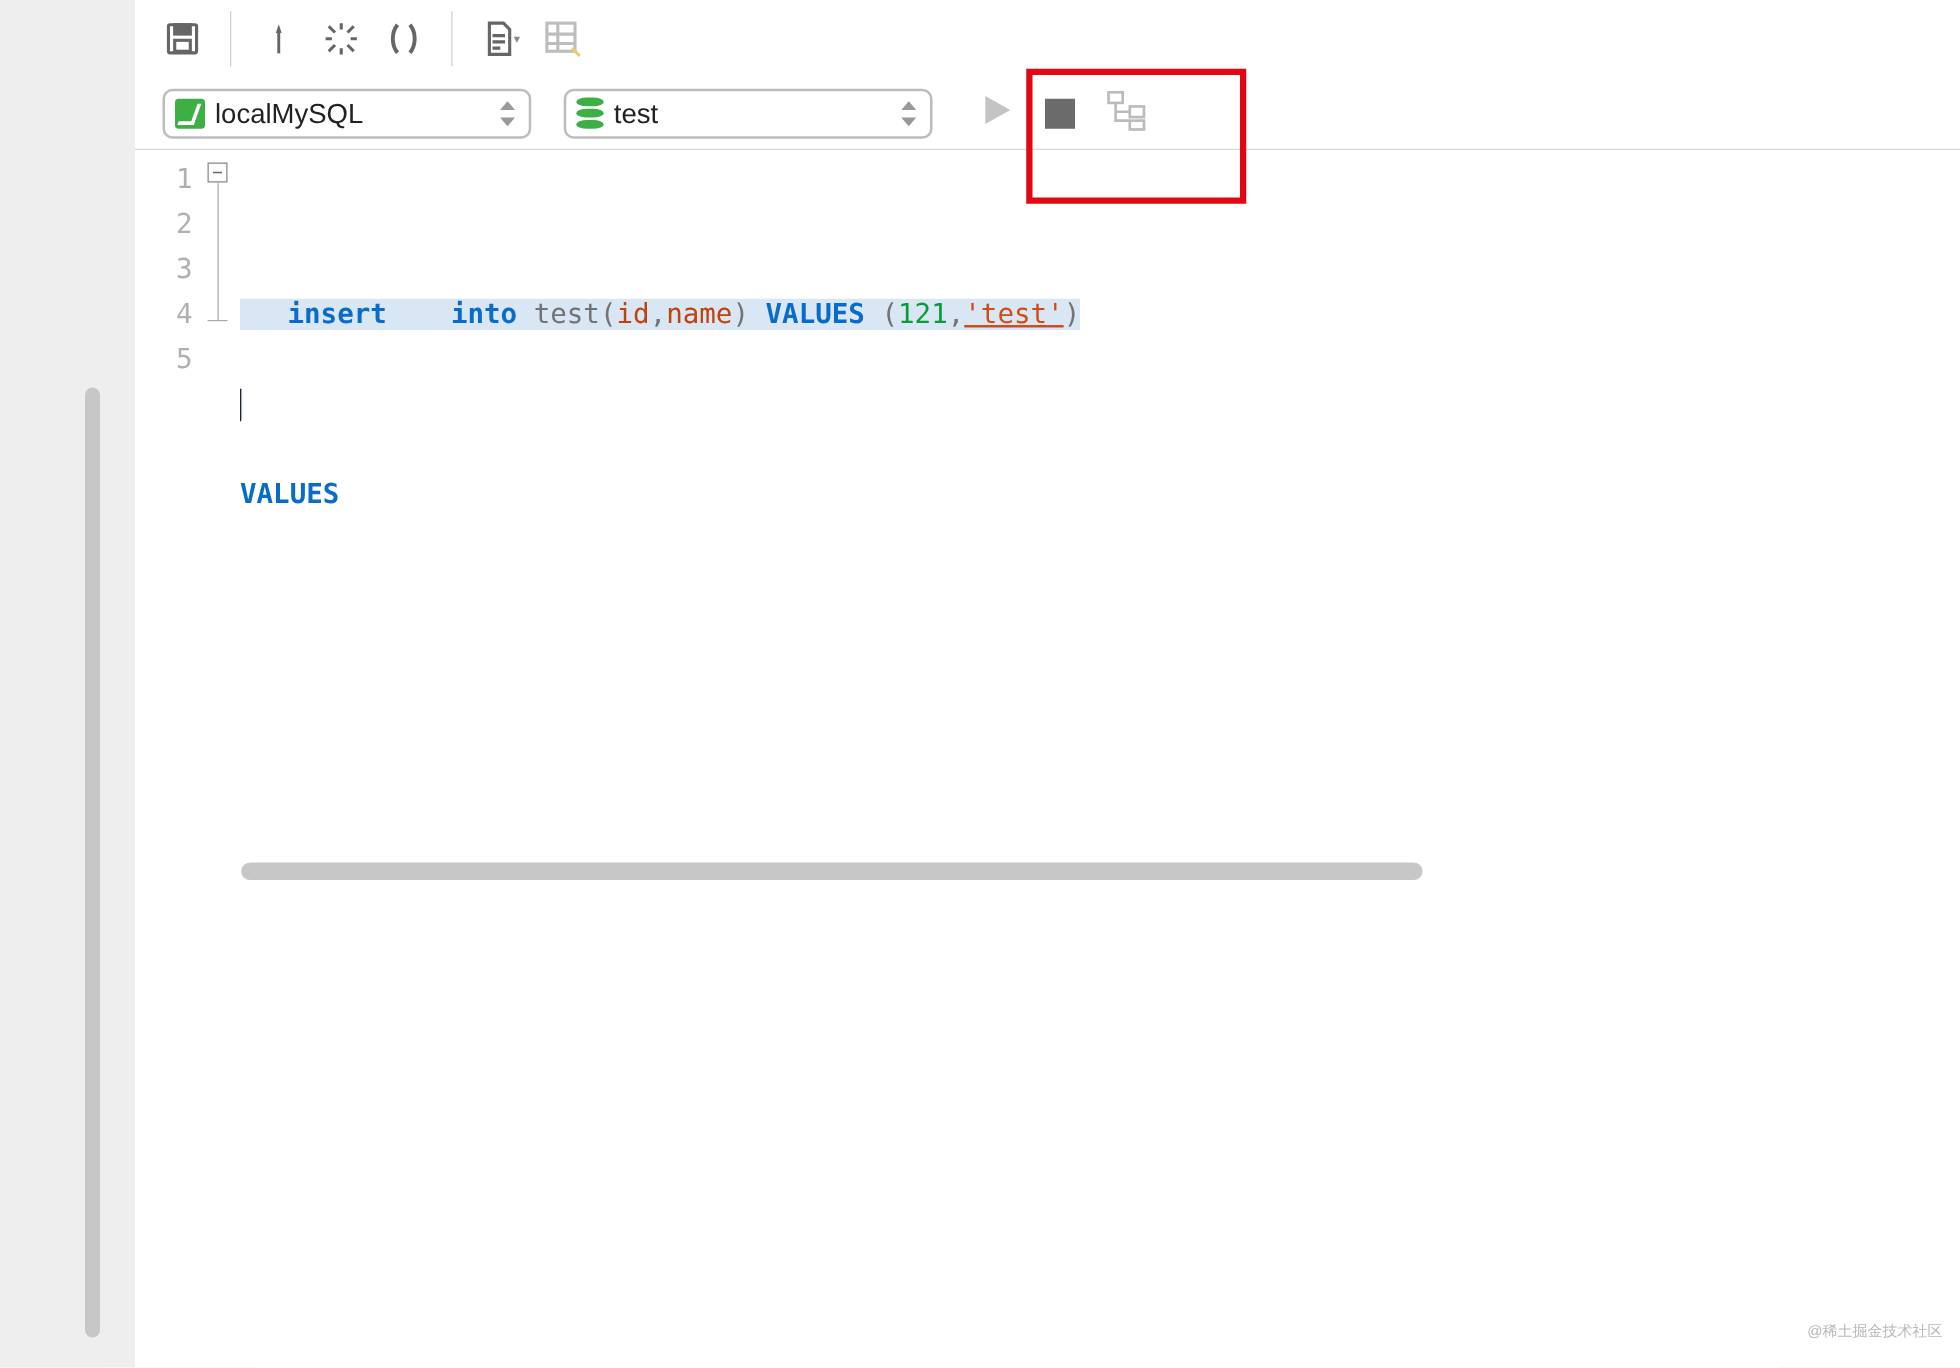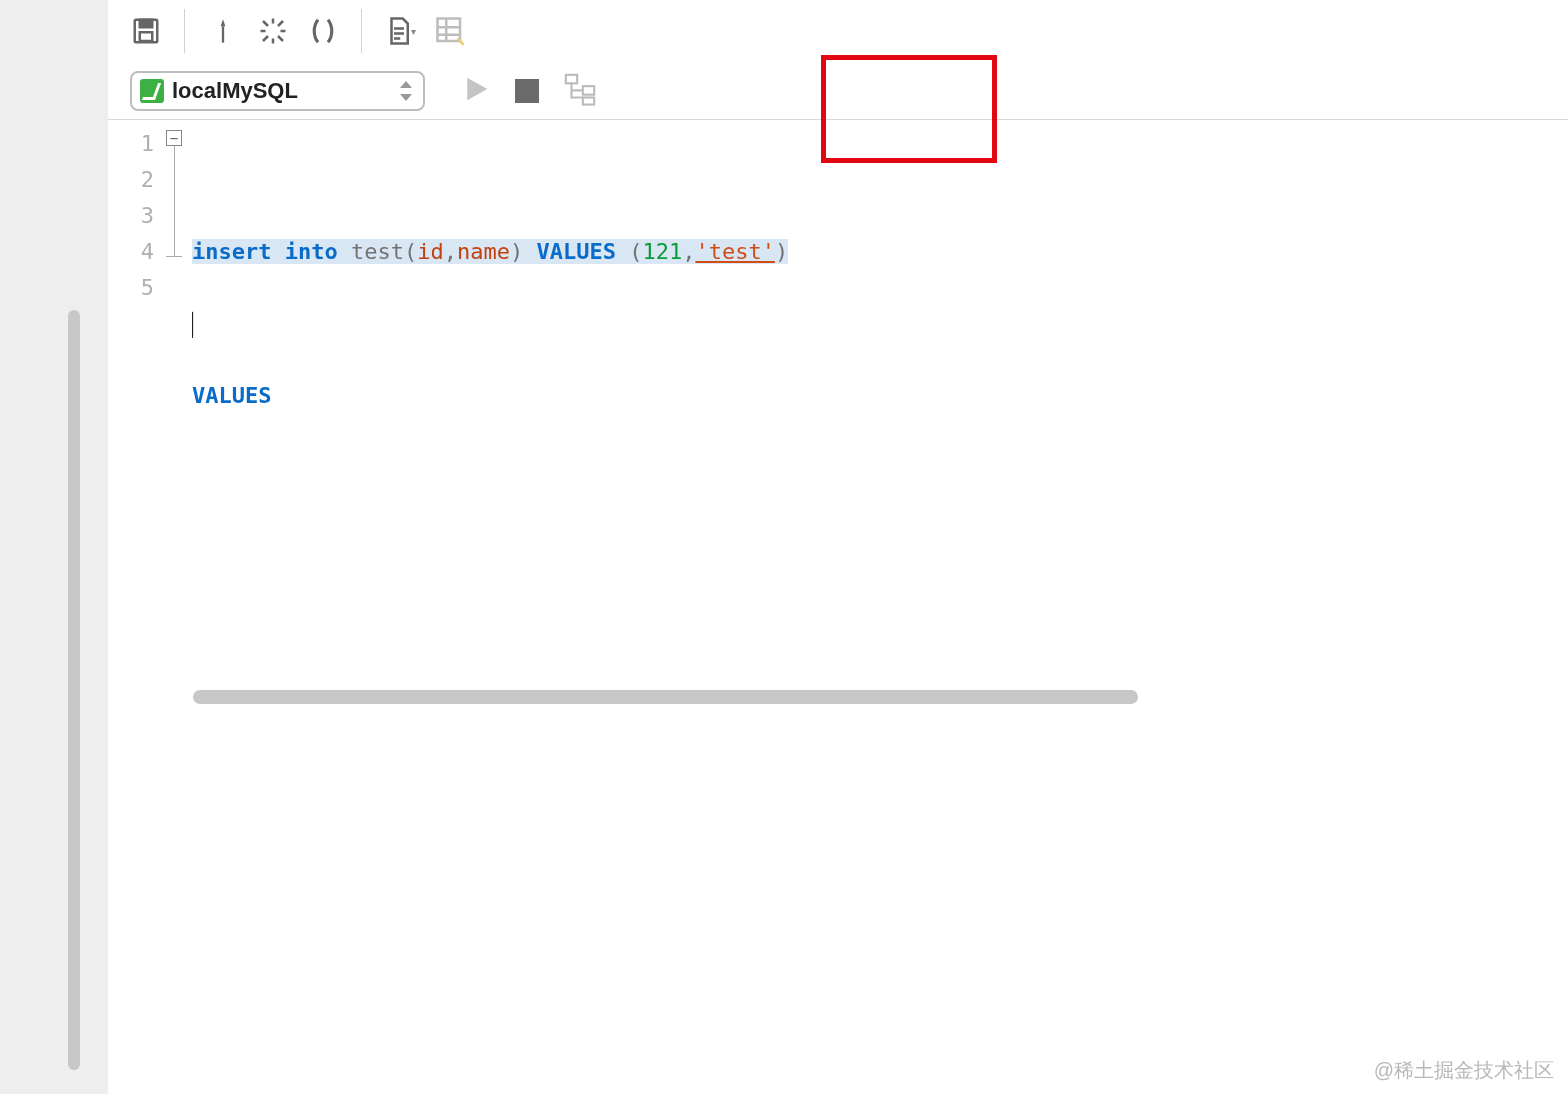--- a/index.html
+++ b/index.html
@@ -62,21 +62,21 @@
       height: 40px;
       border: 2px solid #bdbdbd;
       border-radius: 8px;
       display: flex;
       align-items: center;
       padding: 0 8px 0 8px;
       background: #fff;
       cursor: pointer;
       gap: 8px;
     }
-    .dropdown.conn { width: 295px; font-weight: bold; }
+    .dropdown.conn { width: 295px; }
     .dropdown.db { width: 295px; }
     .dropdown .dd-label {
       font-size: 22px;
       color: #222;
       flex: 1;
     }
     .dd-updown {
       width: 18px; height: 24px;
       position: relative;
       color: #888;
@@ -156,21 +156,21 @@
       position:absolute;left:10px;width:1px;background:#aaa;
     }
     .code {
       flex:1;
       padding-top:6px;
       white-space:pre;
       position:relative;
     }
     .code .ln { height:36px; display:block; }
     .kw-blue { color:#0a6cc9; font-weight:bold; }
-    .kw-bold { color:#0a6cc9; font-weight:bold; }
+    .kw-bold { color:#0a6cc9; font-weight:bold;padding-left:38px; }
     .txt { color:#737373; }
     .fn { color:#c2410c; }
     .num { color:#0a9b3a; }
     .str { color:#d14d18;text-decoration:underline; }
     .sel {
       background:#d9e6f4;
     }
     .cursor{
       display:inline-block;width:1px;height:26px;background:#222;
       vertical-align:middle;
@@ -179,22 +179,22 @@
       position:absolute;
       left:85px; right:0;
       height:14px;
       background:transparent;
     }
     .hscroll .thumb{
       height:14px;background:#c7c7c7;border-radius:7px;
     }
     .watermark{
       position:absolute;
-      right:14px;bottom:10px;
-      color:#b8b8b8;font-size:20px;
+      right:14px;bottom:20px;
+      color:#b8b8b8;font-size:12px;
     }
   </style>
 </head>
 <body>
 
 <div class="sidebar-stub">
   <div class="sidebar-scrollbar"></div>
 </div>
 
 <div class="main">
@@ -237,20 +237,29 @@
           <path d="M2 9h18M2 15h18M9 2v18"></path>
           <path d="M18 18l5 5" stroke="#d9a400"></path>
         </svg>
     </div>
   </div>
 
   <div class="second-bar">
     <div class="dropdown conn">
       <span class="conn-icon"></span>
       <span class="dd-label">localMySQL</span>
+      <span class="dd-updown"></span>
+    </div>
+    <div class="dropdown db">
+      <span class="db-icon">
+          <span></span>
+          <span></span>
+          <span></span>
+        </span>
+      <span class="dd-label">test</span>
       <span class="dd-updown"></span>
     </div>
     <div class="exec-group">
       <div class="play-btn">
         <svg width="30" height="30" viewBox="0 0 24 24" fill="#c4c4c4">
             <path d="M5 3l16 9-16 9z"></path>
           </svg>
       </div>
       <div class="stop-btn"></div>
       <div class="explain-btn">

